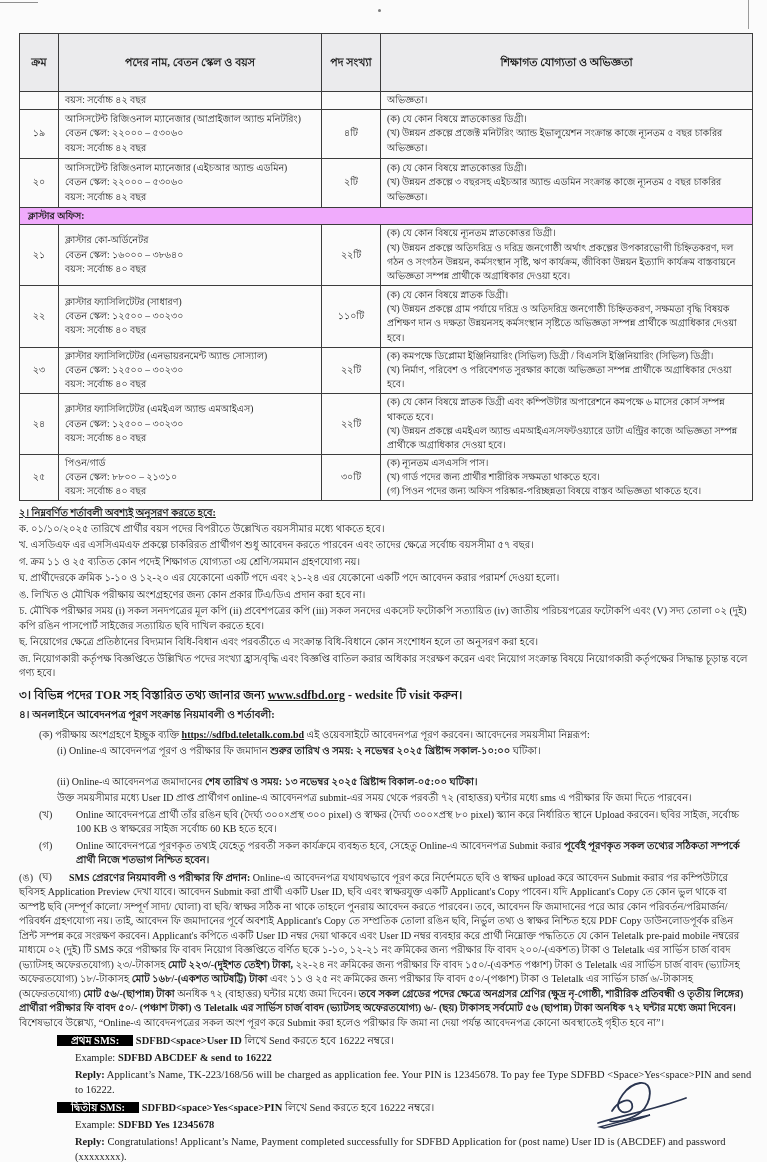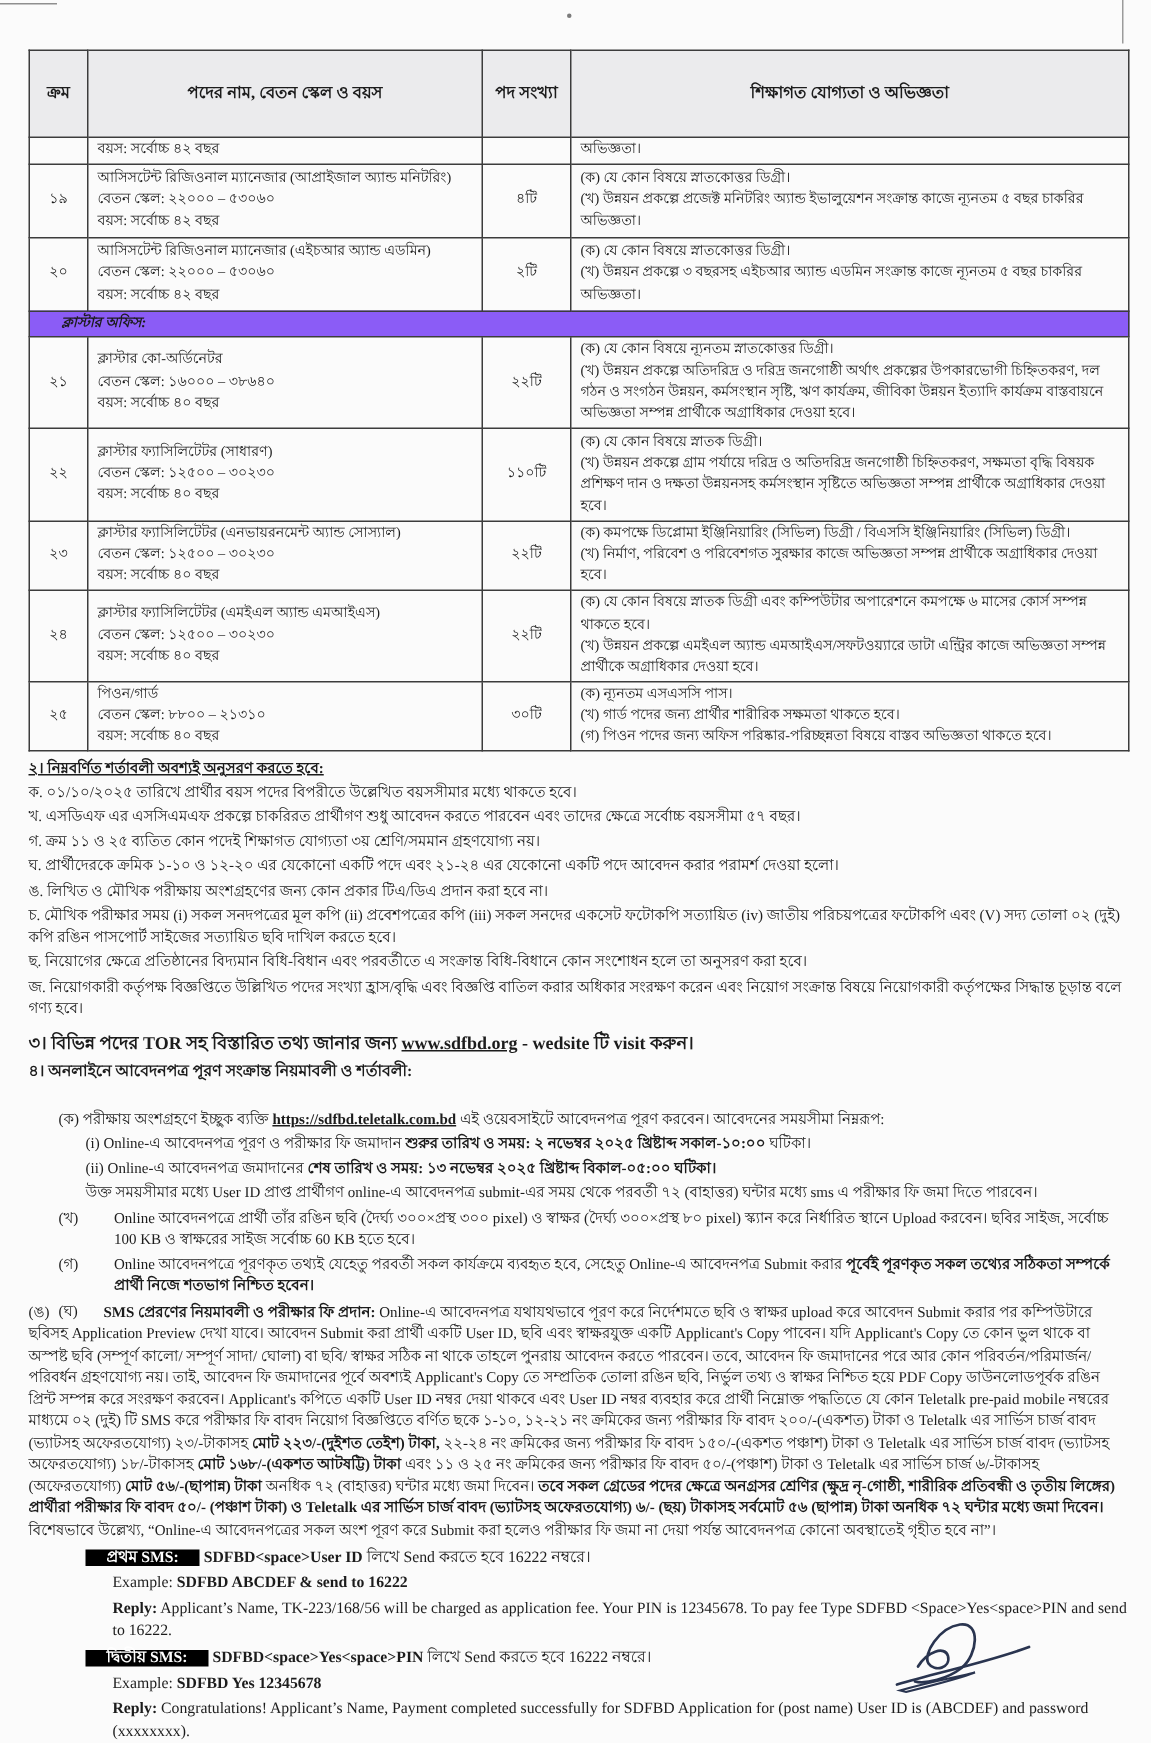--- a/index.html
+++ b/index.html
@@ -27,21 +27,21 @@
   }
   table.positions th,table.positions td{
     border:1px solid #3c3c3c;padding:1px 6px;vertical-align:middle;
   }
   table.positions th{background:#ebebed;font-weight:bold;font-size:11px;padding:20px 4px;}
   .col-serial{width:39px;} .col-name{width:263px;} .col-count{width:59px;} .col-qual{width:372px;}
   td.serial,td.count{text-align:center;}
   tr.h-carry td{height:15px;}
   tr.h48 td{height:46px;} tr.h60 td{height:58px;} tr.h61 td{height:59px;}
   tr.h45 td{height:43px;} tr.h41 td{height:39px;}
-  tr.grouprow td{background:#8b5cf6;font-weight:bold;height:13px;padding-left:21px;font-style:italic;}
+  tr.grouprow td{background:#f0abfc;font-weight:bold;height:13px;padding-left:8px;}
 
   
   .sec{margin:0 14px 0 19px;font-size:10px;line-height:14.5px;}
   .sec2-heading{font-weight:bold;text-decoration:underline;font-size:10px;margin:5px 14px 2px 19px;line-height:14px;}
   .term{margin:2px 14px 0 19px;font-size:10px;line-height:14.5px;}
   .sec3{margin:6px 14px 0 19px;font-size:12px;line-height:16px;}
   .sec4-heading{font-weight:bold;font-size:10.5px;margin:4px 14px 0 19px;line-height:15px;}
   .ind1{padding-left:20px;}
   .ind2{padding-left:38px;}
   .hang{position:relative;padding-left:57px;margin-top:2px;}
@@ -186,23 +186,23 @@
 <div class="term">গ. ক্রম ১১ ও ২৫ ব্যতিত কোন পদেই শিক্ষাগত যোগ্যতা ৩য় শ্রেণি/সমমান গ্রহণযোগ্য নয়।</div>
 <div class="term">ঘ. প্রার্থীদেরকে ক্রমিক ১-১০ ও ১২-২০ এর যেকোনো একটি পদে এবং ২১-২৪ এর যেকোনো একটি পদে আবেদন করার পরামর্শ দেওয়া হলো।</div>
 <div class="term">ঙ. লিখিত ও মৌখিক পরীক্ষায় অংশগ্রহণের জন্য কোন প্রকার টিএ/ডিএ প্রদান করা হবে না।</div>
 <div class="term">চ. মৌখিক পরীক্ষার সময় (i) সকল সনদপত্রের মূল কপি (ii) প্রবেশপত্রের কপি (iii) সকল সনদের একসেট ফটোকপি সত্যায়িত (iv) জাতীয় পরিচয়পত্রের ফটোকপি এবং (V) সদ্য তোলা ০২ (দুই) কপি রঙিন পাসপোর্ট সাইজের সত্যায়িত ছবি দাখিল করতে হবে।</div>
 <div class="term">ছ. নিয়োগের ক্ষেত্রে প্রতিষ্ঠানের বিদ্যমান বিধি-বিধান এবং পরবর্তীতে এ সংক্রান্ত বিধি-বিধানে কোন সংশোধন হলে তা অনুসরণ করা হবে।</div>
 <div class="term">জ. নিয়োগকারী কর্তৃপক্ষ বিজ্ঞপ্তিতে উল্লিখিত পদের সংখ্যা হ্রাস/বৃদ্ধি এবং বিজ্ঞপ্তি বাতিল করার অধিকার সংরক্ষণ করেন এবং নিয়োগ সংক্রান্ত বিষয়ে নিয়োগকারী কর্তৃপক্ষের সিদ্ধান্ত চূড়ান্ত বলে গণ্য হবে।</div>
 
 <div class="sec3"><span class="b">৩। বিভিন্ন পদের TOR সহ বিস্তারিত তথ্য জানার জন্য </span><span class="b u">www.sdfbd.org</span><span class="b"> - wedsite টি visit করুন।</span></div>
 
 <div class="sec4-heading">৪। অনলাইনে আবেদনপত্র পূরণ সংক্রান্ত নিয়মাবলী ও শর্তাবলী:</div>
-<div class="sec ind1" style="margin-top:18px"><span>(ক) পরীক্ষায় অংশগ্রহণে ইচ্ছুক ব্যক্তি </span><span class="b u">https://sdfbd.teletalk.com.bd</span><span> এই ওয়েবসাইটে আবেদনপত্র পূরণ করবেন। আবেদনের সময়সীমা নিম্নরূপ:</span></div>
+<div class="sec ind1" style="margin-top:6px"><span>(ক) পরীক্ষায় অংশগ্রহণে ইচ্ছুক ব্যক্তি </span><span class="b u">https://sdfbd.teletalk.com.bd</span><span> এই ওয়েবসাইটে আবেদনপত্র পূরণ করবেন। আবেদনের সময়সীমা নিম্নরূপ:</span></div>
 <div class="sec ind2" style="margin-top:2px"><span>(i)  Online-এ আবেদনপত্র পূরণ ও পরীক্ষার ফি জমাদান </span><span class="b">শুরুর তারিখ ও সময়: ২ নভেম্বর ২০২৫ খ্রিষ্টাব্দ সকাল-১০:০০</span><span> ঘটিকা।</span></div>
-<div class="sec ind2" style="margin-top:2px"><span>(ii) Online-এ আবেদনপত্র জমাদানের </span><span class="b">শেষ তারিখ ও সময়: ১৩ নভেম্বর ২০২৫ খ্রিষ্টাব্দ বিকাল-০৫:০০ ঘটিকা।</span></div>
+<div class="sec ind2" style="margin-top:16px"><span>(ii) Online-এ আবেদনপত্র জমাদানের </span><span class="b">শেষ তারিখ ও সময়: ১৩ নভেম্বর ২০২৫ খ্রিষ্টাব্দ বিকাল-০৫:০০ ঘটিকা।</span></div>
 <div class="sec ind2" style="margin-top:2px">উক্ত সময়সীমার মধ্যে User ID প্রাপ্ত প্রার্থীগণ online-এ আবেদনপত্র submit-এর সময় থেকে পরবর্তী ৭২ (বাহাত্তর) ঘন্টার মধ্যে sms এ পরীক্ষার ফি জমা দিতে পারবেন।</div>
 <div class="sec hang">
   <span class="lbl">(খ)</span>
   <span>Online আবেদনপত্রে প্রার্থী তাঁর রঙিন ছবি (দৈর্ঘ্য ৩০০×প্রস্থ ৩০০ pixel) ও স্বাক্ষর (দৈর্ঘ্য ৩০০×প্রস্থ ৮০ pixel) স্ক্যান করে নির্ধারিত স্থানে Upload করবেন। ছবির সাইজ, সর্বোচ্চ 100 KB ও স্বাক্ষরের সাইজ সর্বোচ্চ 60 KB হতে হবে।</span>
 </div>
 <div class="sec hang">
   <span class="lbl">(গ)</span>
   <span><span>Online আবেদনপত্রে পূরণকৃত তথ্যই যেহেতু পরবর্তী সকল কার্যক্রমে ব্যবহৃত হবে, সেহেতু Online-এ আবেদনপত্র Submit করার </span><span class="b">পূর্বেই পূরণকৃত সকল তথ্যের সঠিকতা সম্পর্কে প্রার্থী নিজে শতভাগ নিশ্চিত হবেন।</span></span>
 </div>
 <div class="sec hang">

